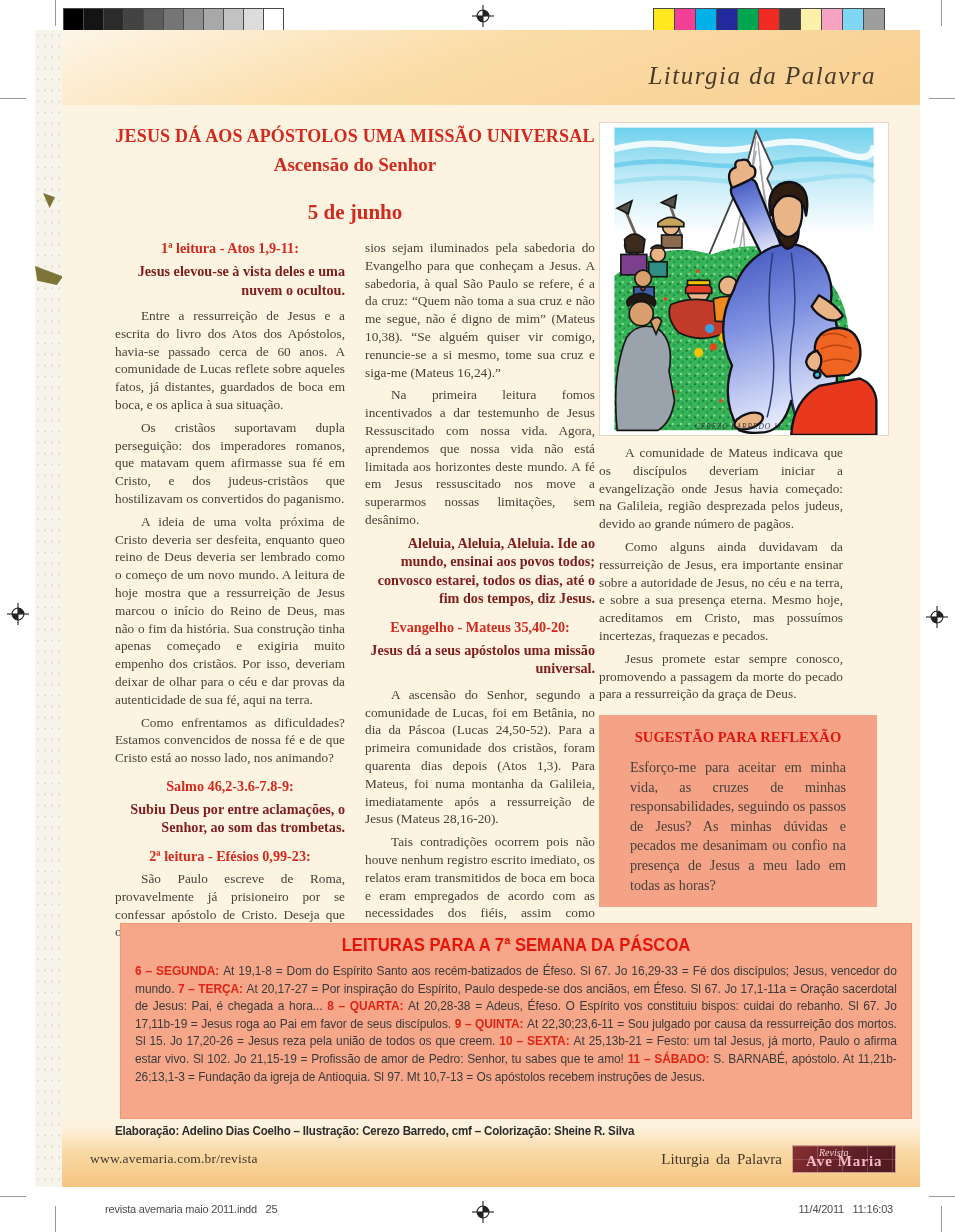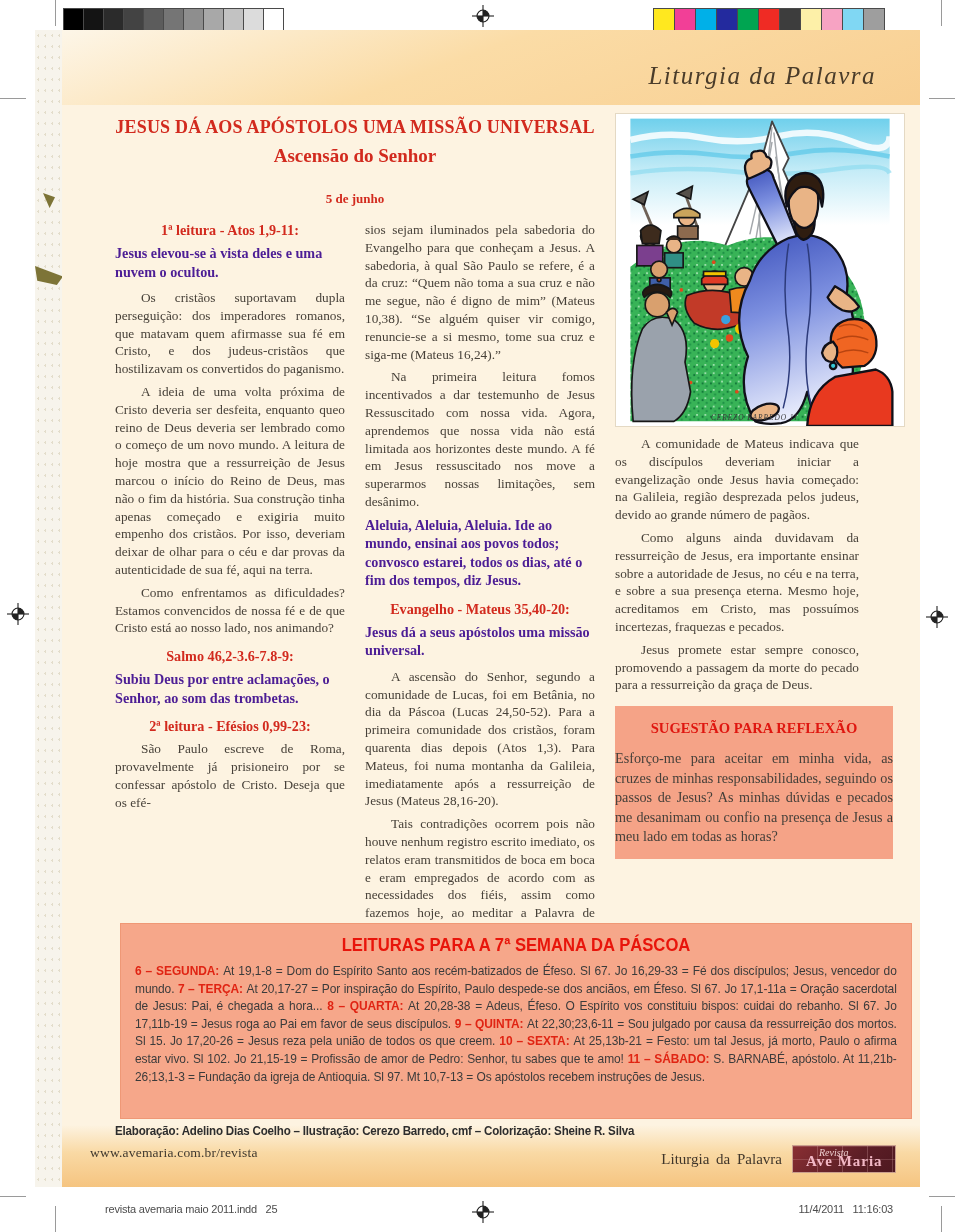--- a/index.html
+++ b/index.html
@@ -28,61 +28,61 @@
   
   .page{position:absolute;left:62px;top:30px;width:858px;height:1157px;background:var(--cream)}
   .band-top{position:absolute;left:0;top:0;right:0;height:75px;
             background:linear-gradient(160deg,#fdf6e8 0%,#fbdca6 45%,#f8cf92 100%)}
   .band-bottom{position:absolute;left:0;bottom:0;right:0;height:62px;
             background:linear-gradient(#fdf3e1 0%,#f9d9a4 45%,#f5c480 100%)}
   .brand{position:absolute;top:32px;right:44px;font-style:italic;font-size:25px;color:#4a3c2a;
          letter-spacing:1.5px;font-family:"Liberation Serif",serif}
 
   
-  .content{position:absolute;left:53px;top:83px;width:790px;display:flex;gap:20px}
+  .content{position:absolute;left:53px;top:92px;width:790px;display:flex;gap:4px}
   .left-group{width:480px}
   .title-block{text-align:center;margin-top:4px}
   .a-title{color:var(--red);font-weight:bold;font-size:18px;letter-spacing:.2px;margin:0 0 7px}
   .a-sub{color:var(--red);font-weight:bold;font-size:19px;margin:0 0 24px}
-  .a-date{color:var(--red);font-weight:bold;font-size:13px;margin:0 0 14px}
+  .a-date{color:var(--red);font-weight:bold;font-size:21px;margin:0 0 14px}
   .cols{display:flex;gap:20px}
   .col{width:230px;font-size:13.3px;line-height:17.8px}
   .col3{width:290px;font-size:13.3px;line-height:17.8px}
   .col3 .blk{padding-right:46px}
   .blk.heading{color:var(--red);font-weight:bold;font-size:14.2px;text-align:center;line-height:18px;margin:10px 0 5px}
   .blk.heading:first-child{margin-top:0}
-  .blk.lead{font-weight:bold;color:#4c1d95;font-size:14.2px;text-align:left;line-height:18.5px;margin:0 0 8px}
+  .blk.lead{font-weight:bold;color:#7f1d1d;font-size:14.2px;text-align:right;line-height:18.5px;margin:0 0 8px}
   .blk.para,.blk.para0{text-align:justify;margin:0 0 5px;text-indent:26px}
   .blk.para0{text-indent:0}
 
   
   .illu{width:290px;height:314px;margin-bottom:8px;border:1px solid #e4d9c4;box-sizing:border-box;background:#fff}
   .illu svg{display:block;width:100%;height:100%}
   .sig{font-size:8px;font-style:italic;letter-spacing:1px;fill:#3a3a3a}
 
   
-  .reflect-box{background:#f5a387;margin-top:12px;padding:12px 0;min-height:150px;box-sizing:border-box;
+  .reflect-box{background:#f5a387;margin-top:12px;padding:12px 31px;min-height:150px;box-sizing:border-box;
                margin-right:12px}
   .reflect-title{color:#df1710;font-weight:bold;font-size:14.6px;text-align:center;margin:2px 0 11px}
   .reflect-body{font-size:14.2px;line-height:19.6px;text-align:justify;color:#46403a;padding:0!important}
   .readings-box{position:absolute;left:58px;top:893px;width:792px;height:196px;background:var(--salmon);
                 border:1px solid #ef9876;box-sizing:border-box;padding:8px 14px;overflow:hidden;
                 font-family:"Liberation Sans",sans-serif}
   .readings-title{color:#e8150b;font-weight:bold;font-size:18.5px;text-align:center;margin:2px 0 6px;
                   transform:scaleX(.9);letter-spacing:0}
   .readings-body{font-size:13.6px;line-height:17.6px;color:#3b3b3b;text-align:justify;
                  transform:scaleX(.88);transform-origin:0 0;width:113.6%;letter-spacing:-.1px}
   .seg-red{color:#e02413;font-weight:bold}
 
   
   .credits{position:absolute;left:53px;top:1094px;font-family:"Liberation Sans",sans-serif;
            font-weight:bold;font-size:12.3px;color:#2d2d2d;letter-spacing:-.2px;
            transform:scaleX(.94);transform-origin:0 0}
   .footer-row{position:absolute;left:28px;right:24px;bottom:14px;display:flex;
-              justify-content:space-between;align-items:flex-start}
+              justify-content:space-between;align-items:center}
   .site-url{font-size:13.5px;color:#3f382e;letter-spacing:.2px}
   .footer-right{display:flex;align-items:center;gap:10px}
   .footer-label{font-size:15px;color:#40362a;word-spacing:3px}
   .logo{position:relative;width:104px;height:28px;background:linear-gradient(135deg,#8a2f33,#5c1e26 60%,#4e1820);
         border:1px solid #caa08e;box-sizing:border-box}
   .logo::before{content:"";position:absolute;inset:0;
         background:repeating-linear-gradient(90deg,transparent 0 24px,rgba(255,205,205,.22) 24px 25px),
                    repeating-linear-gradient(0deg,transparent 0 12px,rgba(255,205,205,.18) 12px 13px)}
   .logo-small{position:absolute;top:1px;left:26px;font-size:10px;font-style:italic;color:#edcfd0}
   .logo-script{position:absolute;bottom:2px;left:13px;font-size:15px;font-weight:bold;
@@ -173,20 +173,21 @@
     <div class="left-group">
       <div class="title-block">
         <div class="a-title">JESUS DÁ AOS APÓSTOLOS UMA MISSÃO UNIVERSAL</div>
         <div class="a-sub">Ascensão do Senhor</div>
         <div class="a-date">5 de junho</div>
       </div>
       <div class="cols">
         <div class="col">
             <div class="blk heading">1ª leitura - Atos 1,9-11:</div>
             <div class="blk lead">Jesus elevou-se à vista deles e uma nuvem o ocultou.</div>
+            <div class="blk para">Entre a ressurreição de Jesus e a escrita do livro dos Atos dos Apóstolos, havia-se passado cerca de 60 anos. A comunidade de Lucas reflete sobre aqueles fatos, já distantes, guardados de boca em boca, e os aplica à sua situação.</div>
             <div class="blk para">Os cristãos suportavam dupla perseguição: dos imperadores romanos, que matavam quem afirmasse sua fé em Cristo, e dos judeus-cristãos que hostilizavam os convertidos do paganismo.</div>
             <div class="blk para">A ideia de uma volta próxima de Cristo deveria ser desfeita, enquanto queo reino de Deus deveria ser lembrado como o começo de um novo mundo. A leitura de hoje mostra que a ressurreição de Jesus marcou o início do Reino de Deus, mas não o fim da história. Sua construção tinha apenas começado e exigiria muito empenho dos cristãos. Por isso, deveriam deixar de olhar para o céu e dar provas da autenticidade de sua fé, aqui na terra.</div>
             <div class="blk para">Como enfrentamos as dificuldades? Estamos convencidos de nossa fé e de que Cristo está ao nosso lado, nos animando?</div>
             <div class="blk heading">Salmo 46,2-3.6-7.8-9:</div>
             <div class="blk lead">Subiu Deus por entre aclamações, o Senhor, ao som das trombetas.</div>
             <div class="blk heading">2ª leitura - Efésios 0,99-23:</div>
             <div class="blk para">São Paulo escreve de Roma, provavelmente já prisioneiro por se confessar apóstolo de Cristo. Deseja que os efé-</div>
           </div>
         <div class="col">
             <div class="blk para0">sios sejam iluminados pela sabedoria do Evangelho para que conheçam a Jesus. A sabedoria, à qual São Paulo se refere, é a da cruz: “Quem não toma a sua cruz e não me segue, não é digno de mim” (Mateus 10,38). “Se alguém quiser vir comigo, renuncie-se a si mesmo, tome sua cruz e siga-me (Mateus 16,24).”</div>

